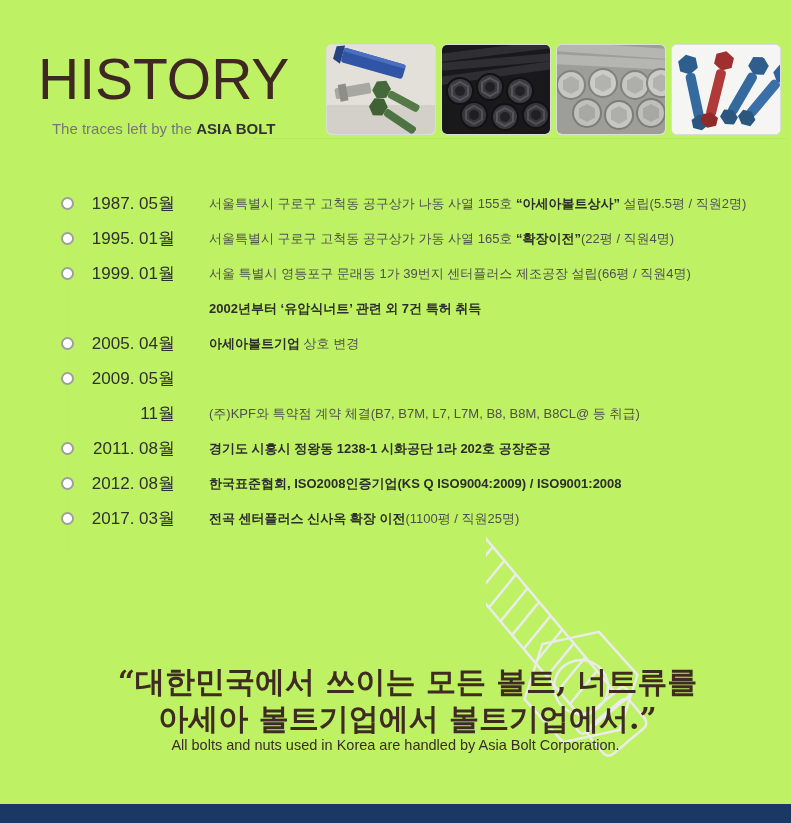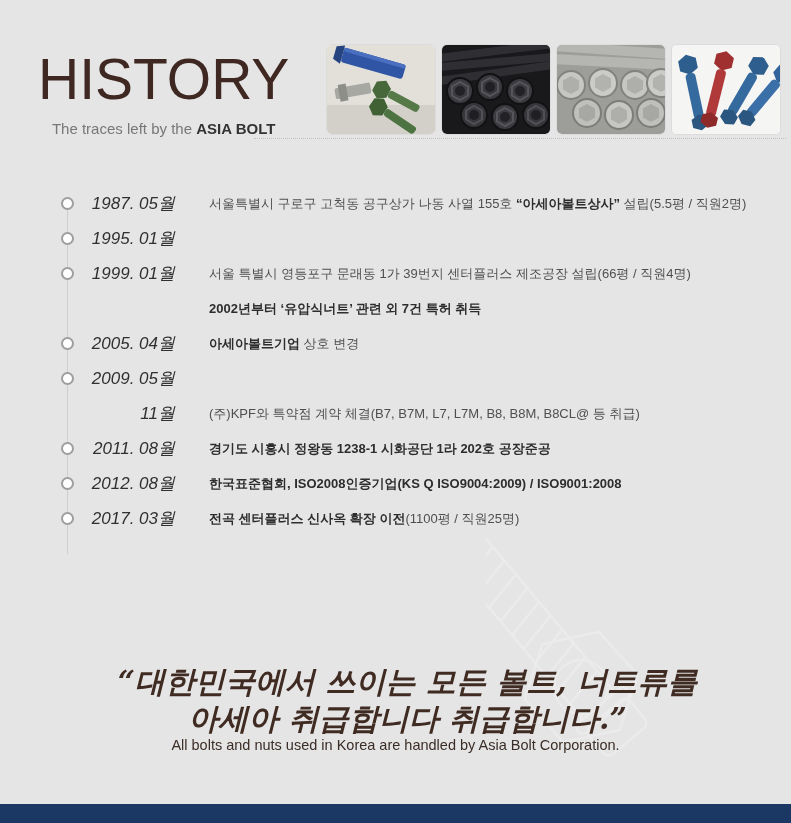--- a/index.html
+++ b/index.html
@@ -1,16 +1,16 @@
 <!DOCTYPE html>
 <html><head>
 <meta charset="utf-8">
 <style>
   html,body{margin:0;padding:0;background:#ffffff;}
-  .page{position:relative;width:791px;height:823px;background:#e5e5e5;overflow:hidden;
+  .page{position:relative;width:791px;height:823px;background:#bef264;overflow:hidden;
         font-family:"Liberation Sans",sans-serif;}
 
   
   .header{position:absolute;top:44px;left:0;width:791px;height:96px;}
   .title-block{position:absolute;left:38px;top:6px;}
   .page-title{font-size:57px;line-height:58px;font-weight:400;color:#3f2822;letter-spacing:0px;}
   .subtitle{font-size:15px;color:#777;margin-top:12px;white-space:nowrap;text-align:center;}
   .subtitle .brand{color:#333;font-weight:700;}
   .dotline{position:absolute;left:254px;top:94px;width:532px;border-top:1px dotted #c2c2c2;}
 
@@ -19,30 +19,30 @@
   .photo svg{display:block;}
 
   
   .timeline{position:absolute;top:186px;left:38px;width:740px;}
   .tl-line{position:absolute;left:29px;top:18px;width:1px;height:350px;background:#cfcfcf;}
   .tl-row{position:relative;display:flex;align-items:center;height:35px;}
   .tl-dotcol{width:36px;flex:none;}
   .tl-dot{display:block;width:9px;height:9px;border:2px solid #9e9e9e;border-radius:50%;
           background:#fff;margin-left:23px;}
   .tl-date{width:101px;flex:none;text-align:right;font-size:17px;font-weight:500;color:#303030;
-           letter-spacing:0px;white-space:nowrap;font-style:italic;}
+           letter-spacing:0px;white-space:nowrap;}
   .tl-desc{margin-left:34px;font-size:13px;color:#4f4f4f;white-space:nowrap;}
   .tl-desc .b{font-weight:700;color:#2d2d2d;}
 
   
   .watermark{position:absolute;right:0;top:412px;width:305px;height:375px;pointer-events:none;}
 
   
   .quote{position:absolute;top:663px;left:0;width:791px;text-align:center;color:#3f2b22;}
-  .q-line{font-family:"DejaVu Serif",serif;font-style:italic;font-size:30px;line-height:37px;font-weight:700;padding-left:24px;}
+  .q-line{font-family:"DejaVu Serif",serif;font-size:30px;line-height:37px;font-weight:700;padding-left:24px;}
   .q-en{font-size:14.5px;color:#3a2c26;font-family:"Liberation Sans",sans-serif;}
 
   
   .footer-bar{position:absolute;left:0;bottom:0;width:791px;height:19px;background:#1b3763;}
 </style>
 </head>
 <body>
 
 <div class="page">
 
@@ -212,20 +212,21 @@
           <span class="tl-dot"></span>
         </div>
         <div class="tl-date">1987. 05월</div>
         <div class="tl-desc"><span>서울특별시 구로구 고척동 공구상가 나동 사열 155호 </span><span class="b">“아세아볼트상사”</span><span> 설립(5.5평 / 직원2명)</span></div>
       </div>
       <div class="tl-row">
         <div class="tl-dotcol">
           <span class="tl-dot"></span>
         </div>
         <div class="tl-date">1995. 01월</div>
+        <div class="tl-desc"><span>서울특별시 구로구 고척동 공구상가 가동 사열 165호 </span><span class="b">“확장이전”</span><span>(22평 / 직원4명)</span></div>
       </div>
       <div class="tl-row">
         <div class="tl-dotcol">
           <span class="tl-dot"></span>
         </div>
         <div class="tl-date">1999. 01월</div>
         <div class="tl-desc"><span>서울 특별시 영등포구 문래동 1가 39번지 센터플러스 제조공장 설립(66평 / 직원4명)</span></div>
       </div>
       <div class="tl-row">
         <div class="tl-dotcol"></div>
@@ -268,19 +269,19 @@
         <div class="tl-dotcol">
           <span class="tl-dot"></span>
         </div>
         <div class="tl-date">2017. 03월</div>
         <div class="tl-desc"><span class="b">전곡 센터플러스 신사옥 확장 이전</span><span>(1100평 / 직원25명)</span></div>
       </div>
     </div>
 
   <div class="quote">
     <div class="q-line">“대한민국에서 쓰이는 모든 볼트, 너트류를</div>
-    <div class="q-line">아세아 취급합니다 취급합니다.”</div>
+    <div class="q-line">아세아 볼트기업에서 볼트기업에서.”</div>
     <div class="q-en">All bolts and nuts used in Korea are handled by Asia Bolt Corporation.</div>
   </div>
 
   <div class="footer-bar"></div>
 
 </div>
 
 </body></html>

